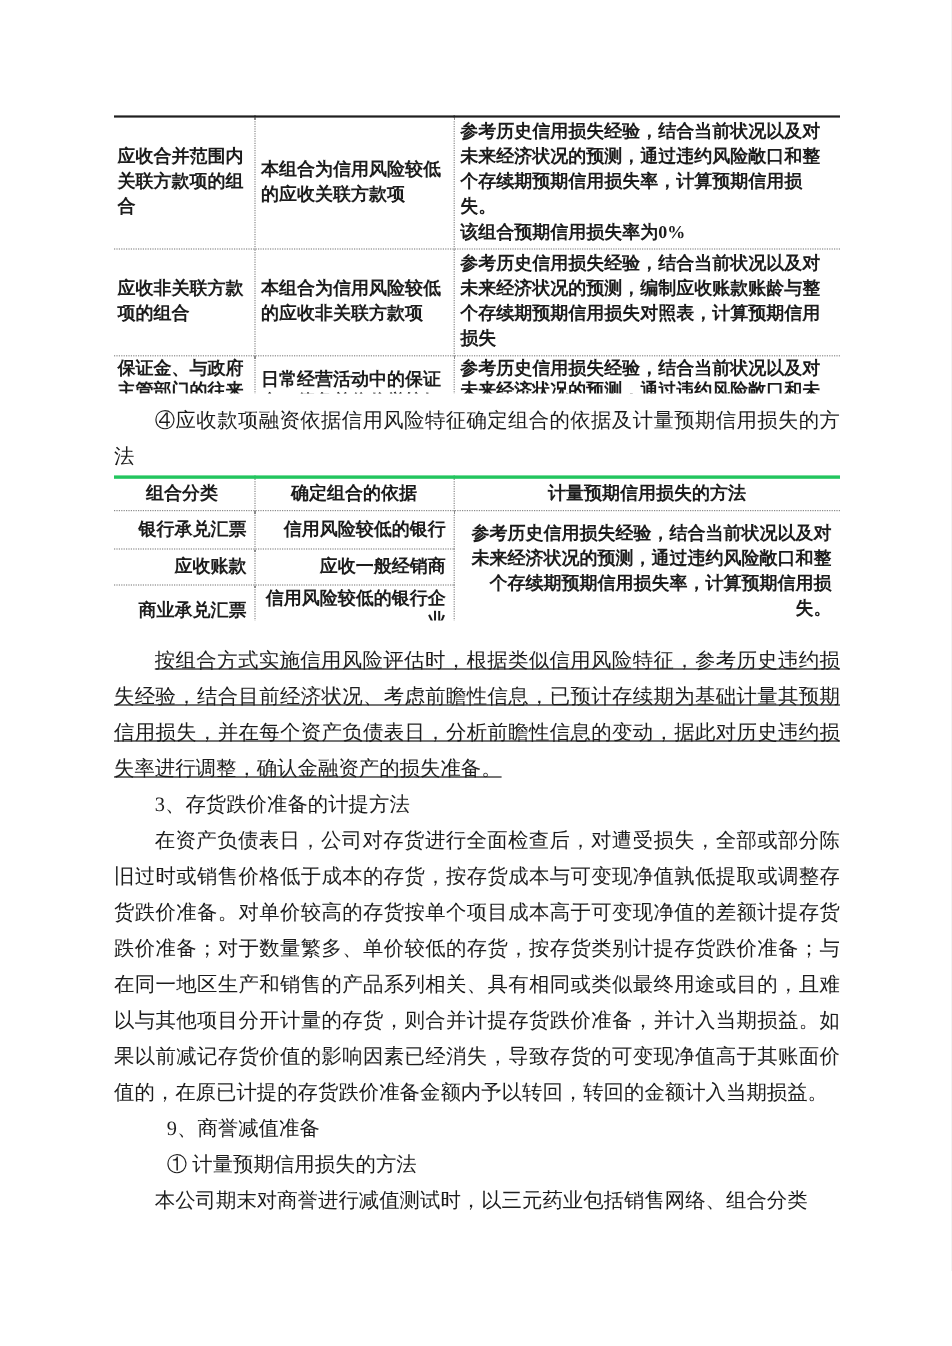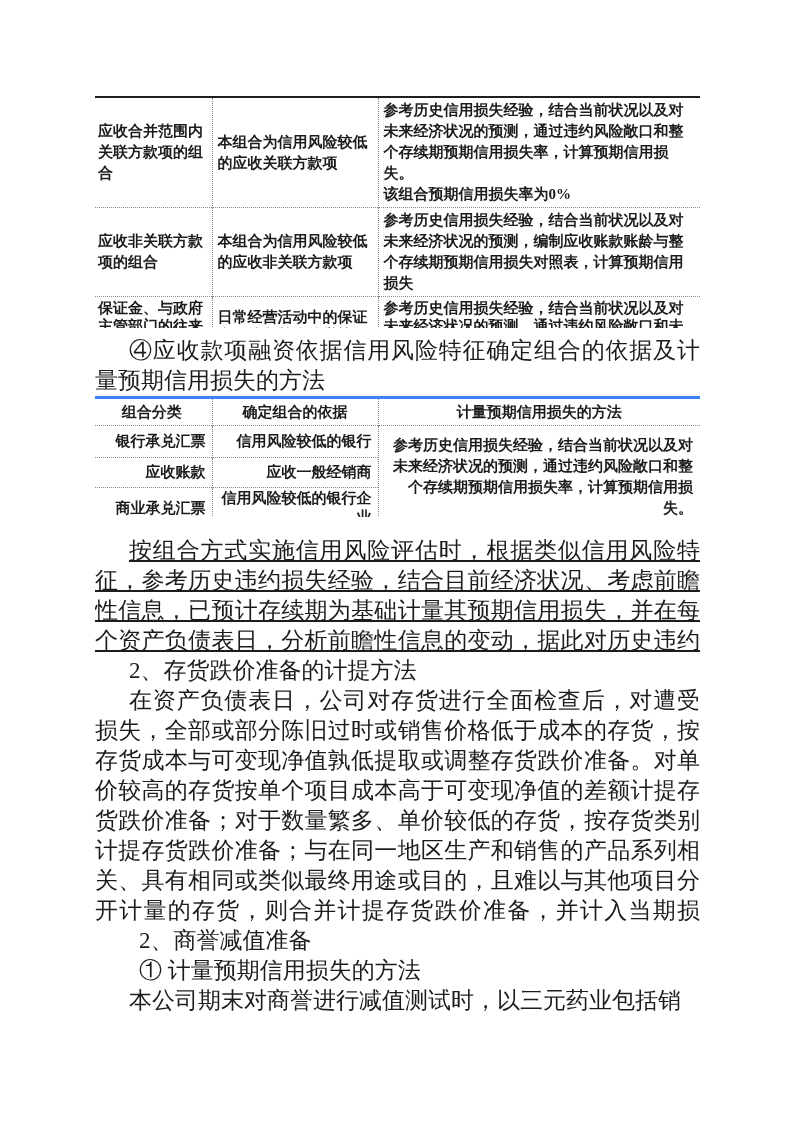--- a/index.html
+++ b/index.html
@@ -22,33 +22,33 @@
   .t1 table { border-top: 2px solid #1f1f1f; border-bottom: 3px solid #111; }
   .t1 td { border-left: 1px dotted #8a8a8a; padding: 2px 5px; line-height: 21px; }
   .t1 td:first-child { border-left: none; padding-left: 3px; padding-right: 2px; }
   .t1 tr + tr td { border-top: 1px dotted #8a8a8a; }
   .t1 tr.r1 { height: 86px; }
   .t1 tr.r2 { height: 69px; }
   .t1 tr.r3 { height: 73px; }
   .t1 tr.r3 td { line-height: 18px; }
   .cell-method { white-space: pre-line; padding: 2px 7px; }
 
-  .t2 table { border-top: 3px solid #3b82f6; border-bottom: 3px solid #111; }
+  .t2 table { border-top: 3px solid #22c55e; border-bottom: 3px solid #111; }
   .t2 th, .t2 td { border-left: 1px dotted #8a8a8a; padding: 1px 6px; }
   .t2 th:first-child, .t2 td:first-child { border-left: none; padding-left: 3px; }
   .t2 thead th { text-align: center; height: 24px; line-height: 22px; }
   .t2 tbody td { border-top: 1px dotted #8a8a8a; text-align: right; }
   .t2 tr.fr1 { height: 32px; }
   .t2 tr.fr2 { height: 30px; }
   .t2 tr.fr3 { height: 32px; }
   .t2 td.merged { line-height: 21px; vertical-align: middle; padding: 2px 7px; }
 
   
   .para, .heading {
-    margin: 0; font-size: 23px; line-height: 30px; overflow: hidden;
+    margin: 0; font-size: 17px; line-height: 30px; overflow: hidden;
     text-align: justify;
   }
   .para { text-indent: 34px; }
   .heading { text-indent: 34px; text-align: left; height: 30px; }
   .p-financing { padding-top: 8px; height: 60px; }
   .p-assess { margin-top: 19px; height: 120px; text-decoration: underline; }
   .p-inventory { height: 240px; }
   .h-goodwill, .h-assetgroup { text-indent: 44px; }
   .p-goodwill { height: 30px; text-align: left; }
 </style>
@@ -115,24 +115,24 @@
           <tr class="fr3">
             <td>商业承兑汇票</td>
             <td>信用风险较低的银行企业</td>
           </tr>
         </tbody>
       </table>
     </div>
 
     <p class="para p-assess">按组合方式实施信用风险评估时，根据类似信用风险特征，参考历史违约损失经验，结合目前经济状况、考虑前瞻性信息，已预计存续期为基础计量其预期信用损失，并在每个资产负债表日，分析前瞻性信息的变动，据此对历史违约损失率进行调整，确认金融资产的损失准备。</p>
 
-    <p class="heading">2、存货跌价准备的计提方法</p>
+    <p class="heading">3、存货跌价准备的计提方法</p>
 
     <p class="para p-inventory">在资产负债表日，公司对存货进行全面检查后，对遭受损失，全部或部分陈旧过时或销售价格低于成本的存货，按存货成本与可变现净值孰低提取或调整存货跌价准备。对单价较高的存货按单个项目成本高于可变现净值的差额计提存货跌价准备；对于数量繁多、单价较低的存货，按存货类别计提存货跌价准备；与在同一地区生产和销售的产品系列相关、具有相同或类似最终用途或目的，且难以与其他项目分开计量的存货，则合并计提存货跌价准备，并计入当期损益。如果以前减记存货价值的影响因素已经消失，导致存货的可变现净值高于其账面价值的，在原已计提的存货跌价准备金额内予以转回，转回的金额计入当期损益。</p>
 
-    <p class="heading h-goodwill">2、商誉减值准备</p>
+    <p class="heading h-goodwill">9、商誉减值准备</p>
 
     <p class="heading h-assetgroup">① 计量预期信用损失的方法</p>
 
     <p class="para p-goodwill">本公司期末对商誉进行减值测试时，以三元药业包括销售网络、组合分类</p>
 
   </div>
 </div>
 
 </body></html>

